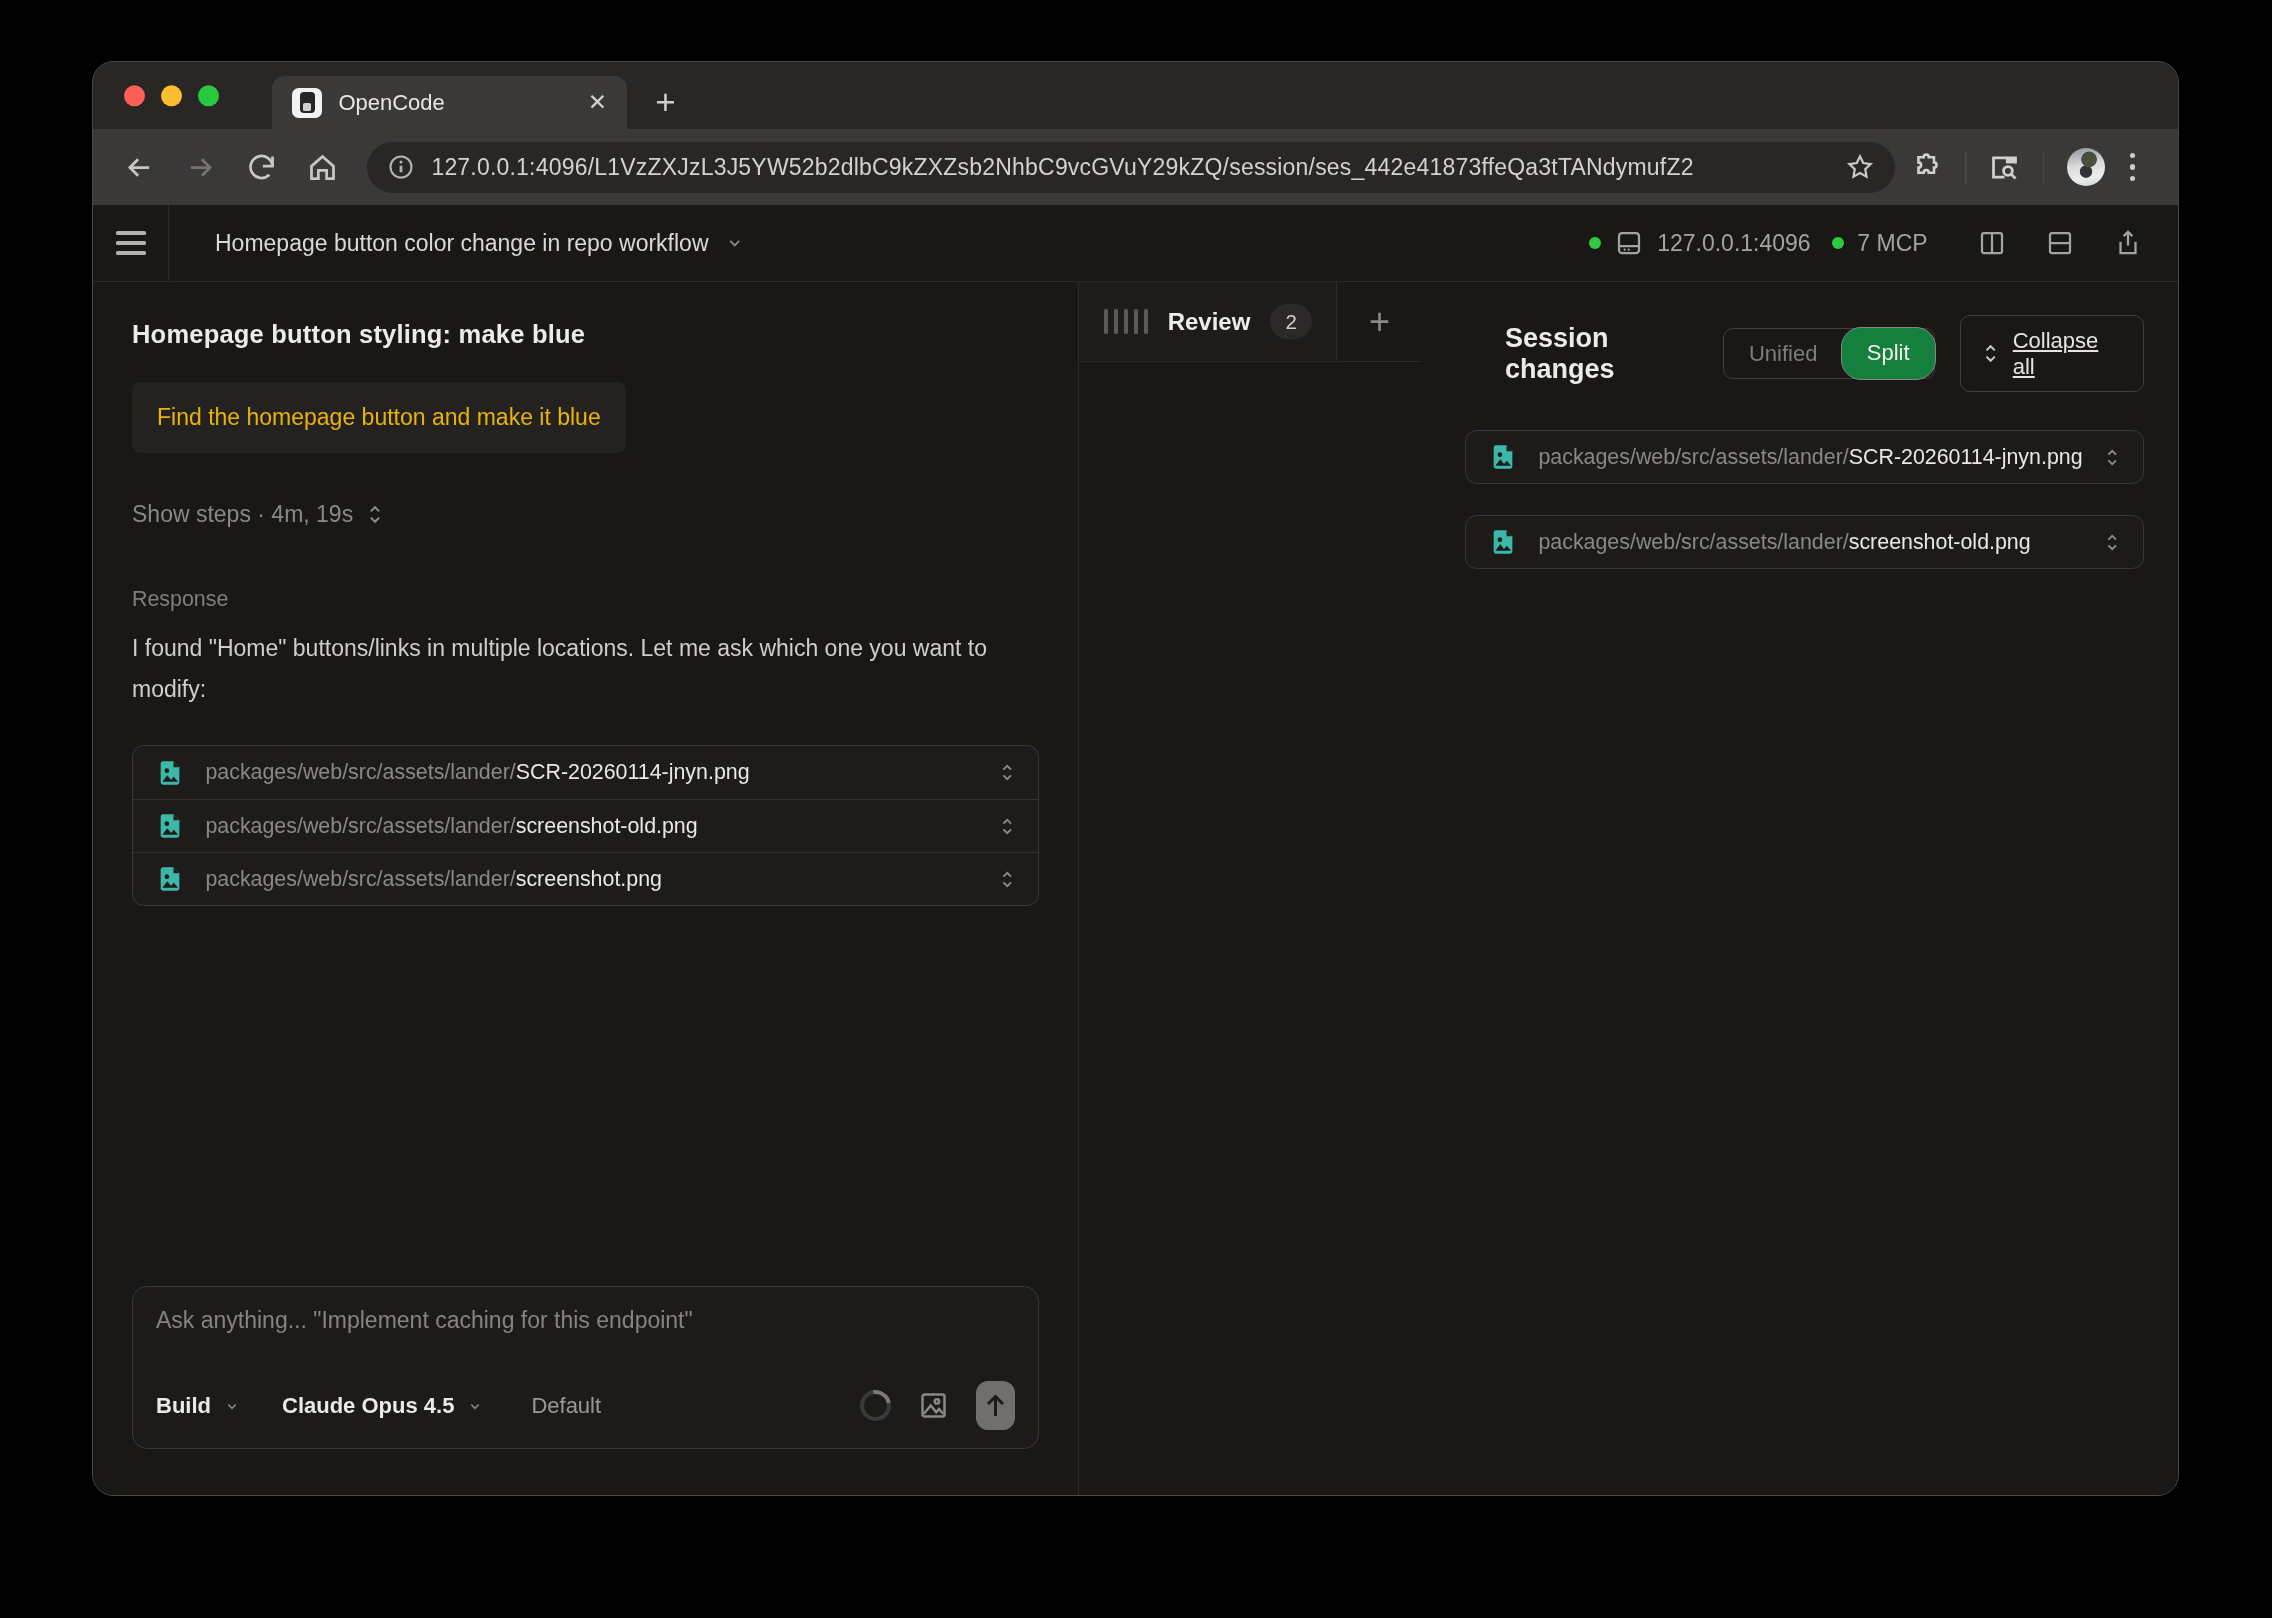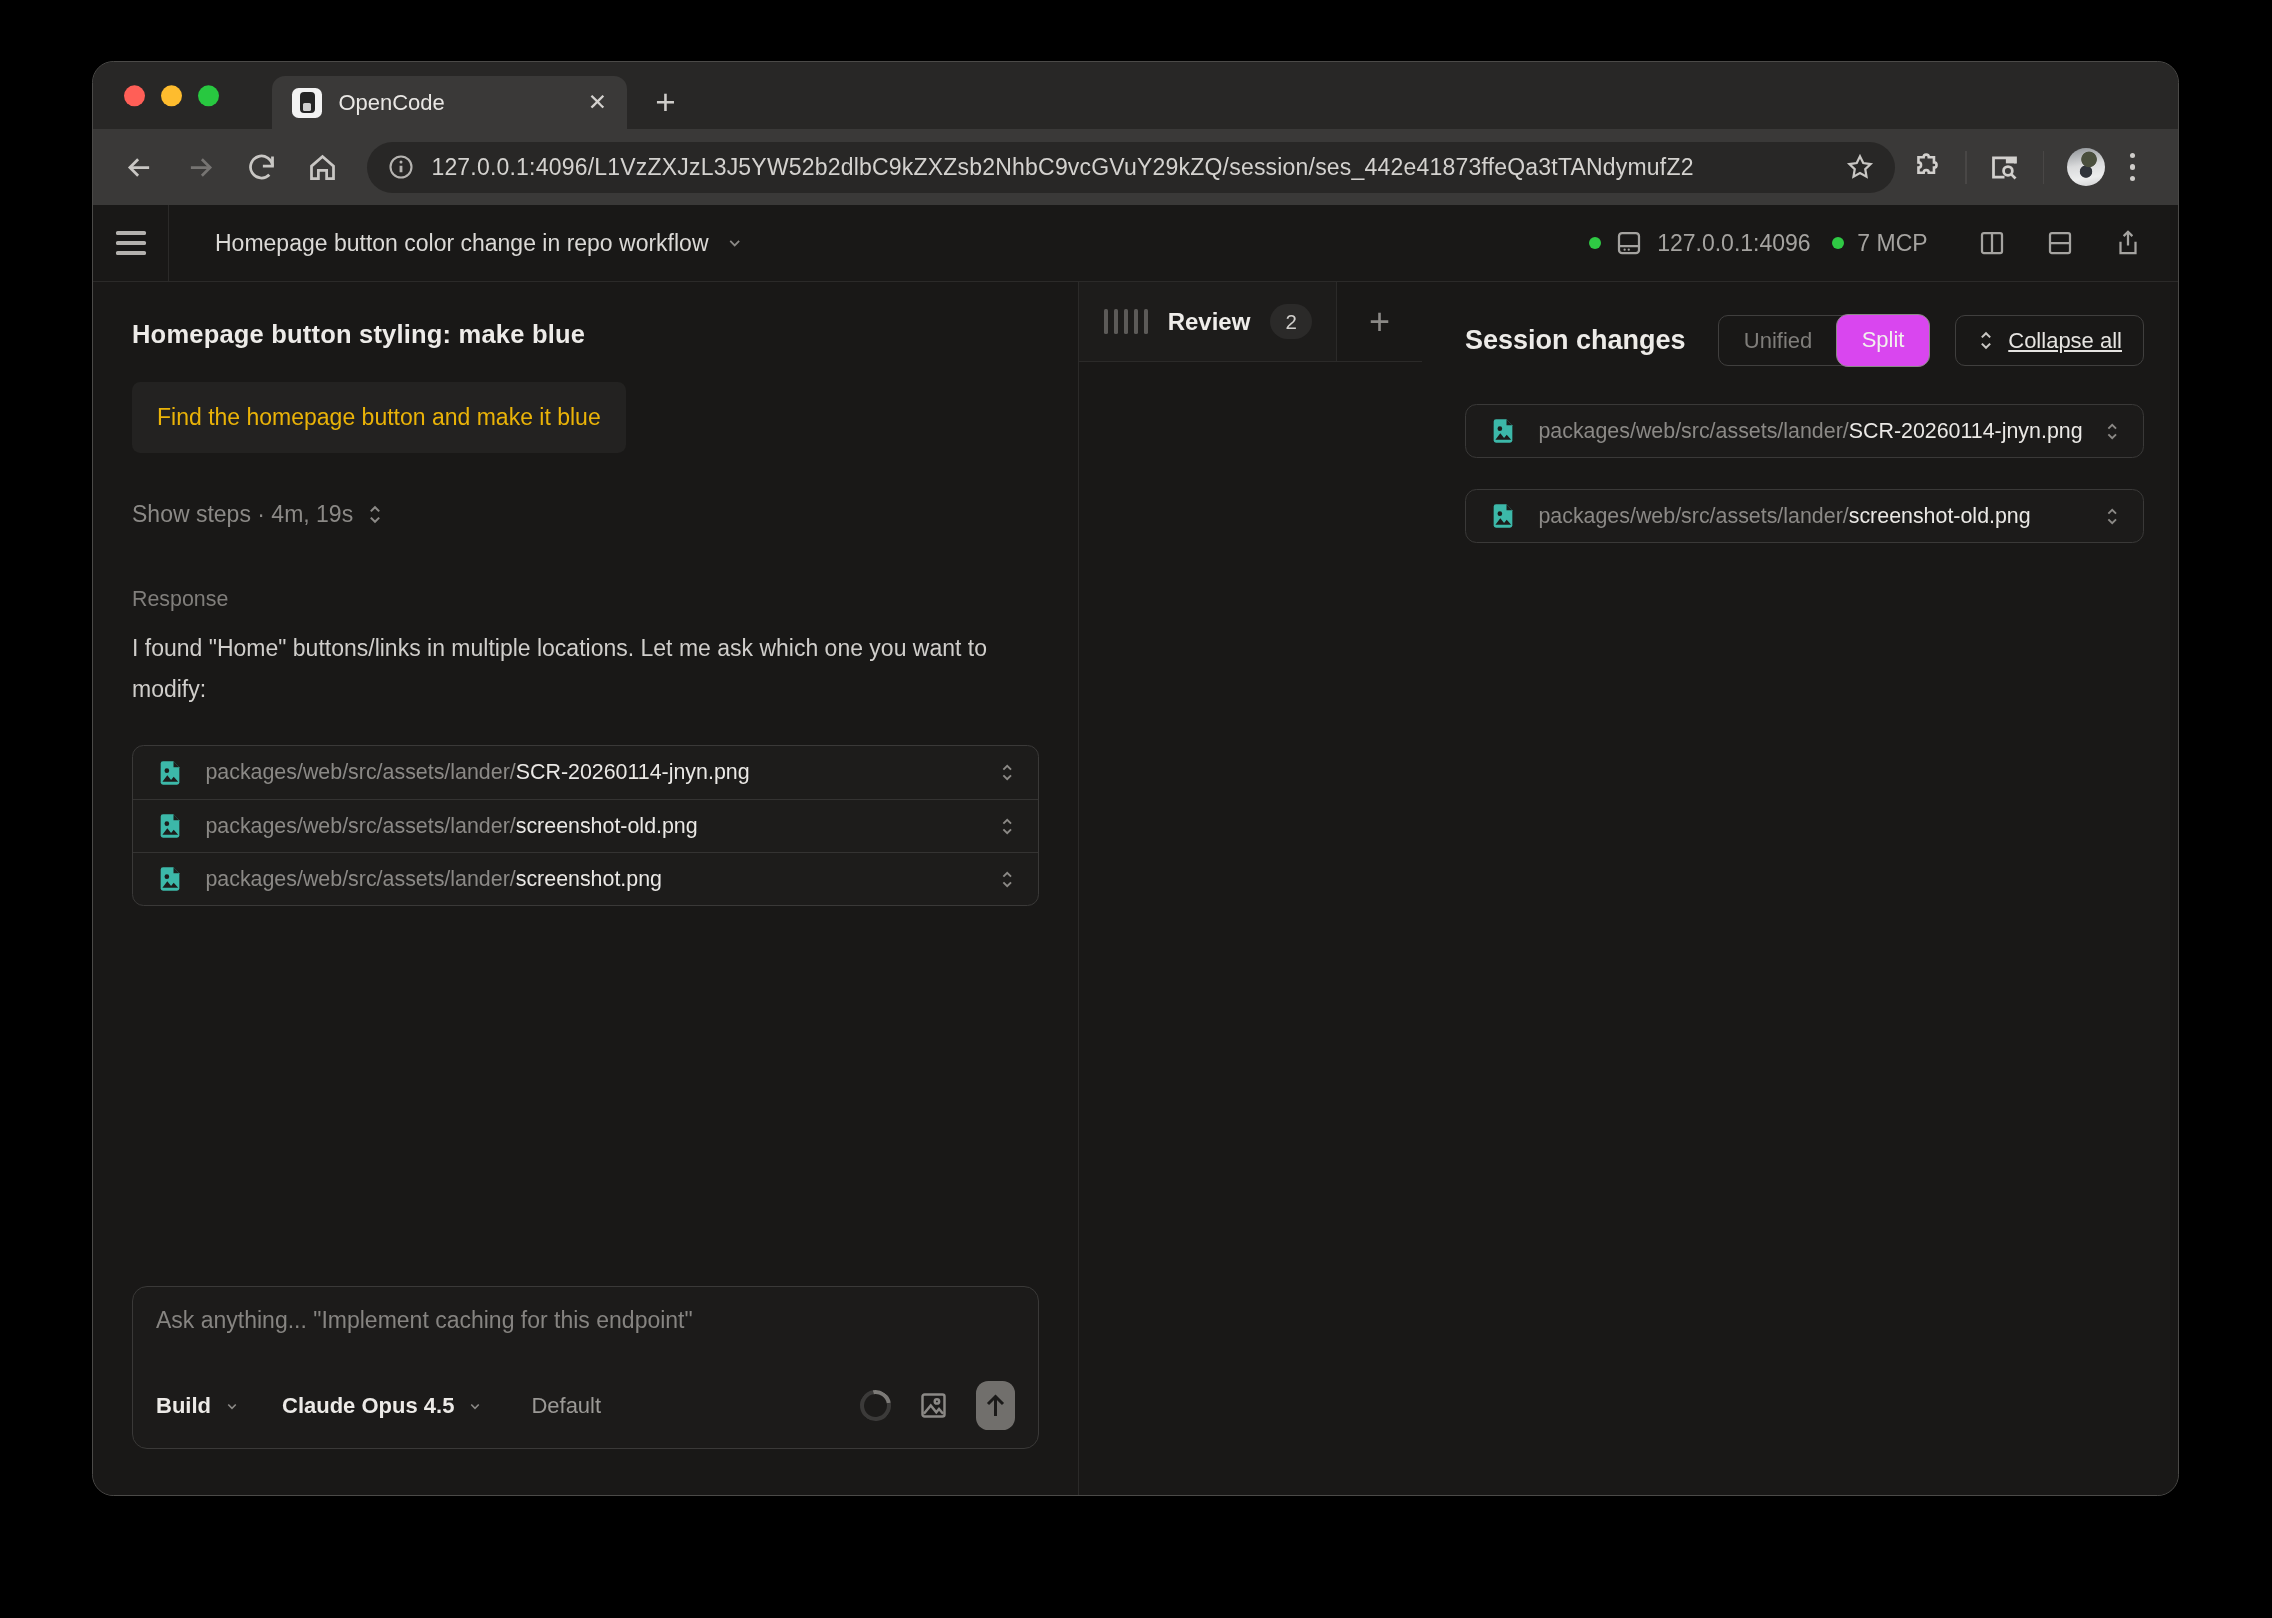--- a/index.html
+++ b/index.html
@@ -87,26 +87,26 @@
   .review-tab { width:258px; flex:none; background:#1d1c1b; border-right:1.6px solid #2b2a29;
     display:flex; align-items:center; gap:20px; padding:0 25px; }
   .grip { display:flex; gap:5.8px; }
   .grip i { width:4.1px; height:25px; background:#5c5a58; border-radius:1.6px; }
   .review-label { color:#efedea; font-size:24px; font-weight:600; }
   .count-badge { background:#2b2a29; color:#d2d0cd; border-radius:821px; font-size:20.5px; padding:5.8px 15px; }
   .add-tab { width:85px; display:flex; align-items:center; justify-content:center; color:#8b8986; font-size:36px; font-weight:300; }
 
   .review-body { padding:33px 38px 0 43px; }
   .review-head { display:flex; align-items:center; }
-  .review-heading { font-size:27px; font-weight:700; color:#edebe8; }
+  .review-heading { font-size:27px; font-weight:700; color:#edebe8;margin-left:40px; }
   .review-controls { margin-left:auto; display:flex; align-items:center; gap:25px; }
   .seg { display:flex; border:1.6px solid #403f3e; border-radius:10px; }
   .seg-item { padding:11.5px 25px; font-size:22px; }
   .seg-unified { color:#7f7d7a; }
-  .seg-split { color:#f2f0ed; border:1.6px solid #8a8885; border-radius:12px; margin:-1.6px; background:#d946ef; }
+  .seg-split { color:#f2f0ed; border:1.6px solid #8a8885; border-radius:20px; margin:-1.6px; background:#15803d; }
   .collapse-btn { display:flex; align-items:center; gap:13px; border:1.6px solid #403f3e; border-radius:10px;
     padding:11.5px 21.4px; color:#e6e4e1; font-size:22px;text-decoration:underline; }
   .review-files { margin-top:38px; display:flex; flex-direction:column; gap:31px; }
   .review-row { height:54px; border:1.6px solid #3a3938; border-radius:11.5px; background:#1c1b1a;
     display:flex; align-items:center; gap:21.4px; padding:0 23px; }
 
   svg { display:block; }
 </style>
 </head>
 <body>

